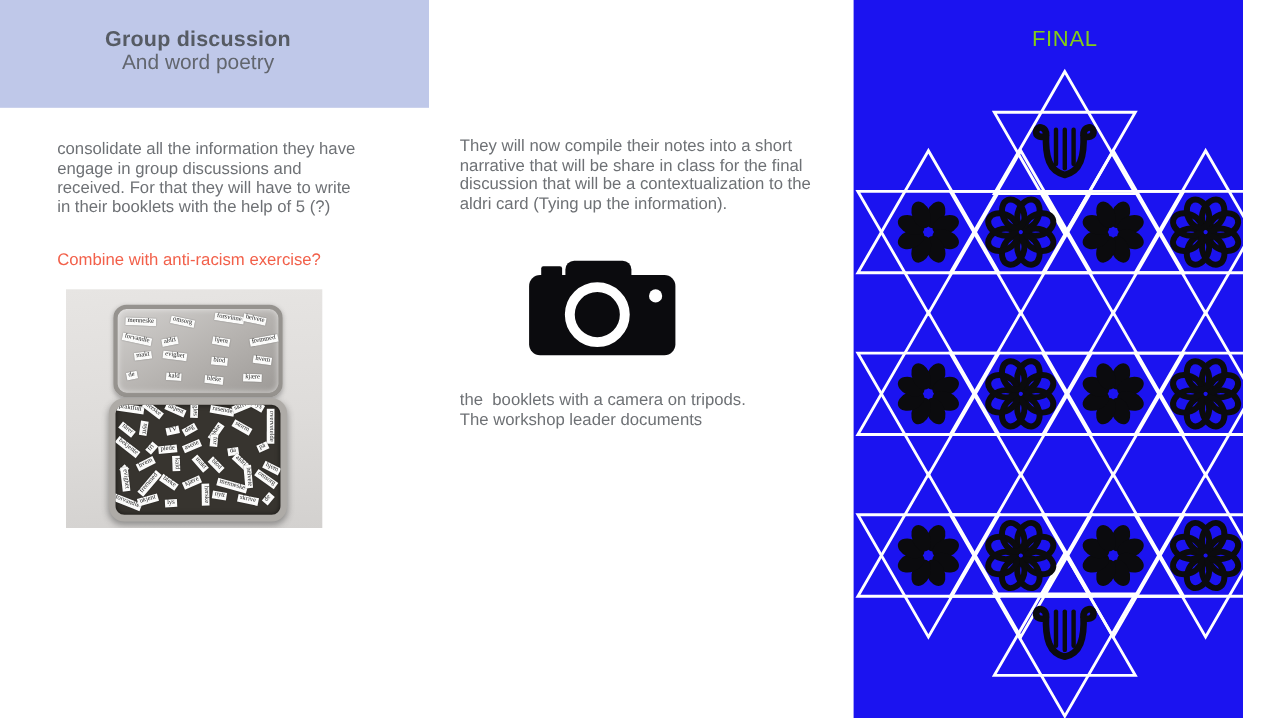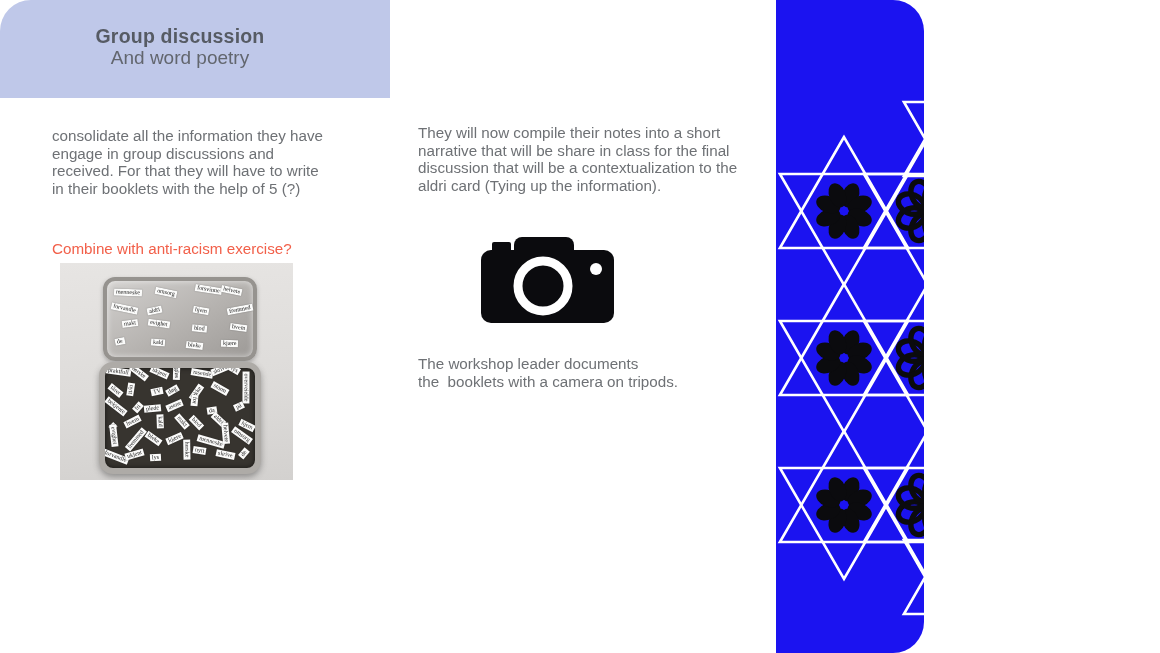--- a/index.html
+++ b/index.html
@@ -1,18 +1,18 @@
 <!DOCTYPE html>
 <html><head>
 <meta charset="utf-8">
 <style>
   html,body{margin:0;padding:0;background:#ffffff;}
   .canvas{
-    position:relative;width:924px;height:653px;overflow:hidden;
-    font-family:"Liberation Sans","DejaVu Sans",sans-serif;background:#ffffff;border-radius:31px;
+    position:relative;width:1130px;height:653px;overflow:hidden;
+    font-family:"Liberation Sans","DejaVu Sans",sans-serif;background:#ffffff;
   }
   
   .hdr{position:absolute;top:0;height:98px;background:#bfc8e9;}
   .hdr-left{left:0;width:390px;}
   .hdr-mid{left:394px;width:382px;}
   .hdr-title{
     position:absolute;left:0;right:30px;top:25px;text-align:center;
     font-size:19.5px;font-weight:bold;color:#565b64;letter-spacing:.2px;
   }
   .hdr-sub{
@@ -50,41 +50,41 @@
     font-family:"Liberation Serif","DejaVu Serif",serif;
     font-size:6px;line-height:7px;padding:0 2px;white-space:nowrap;
     box-shadow:0 0 1px rgba(0,0,0,.55);
   }
   
   .camera{position:absolute;left:480px;top:233px;}
   
   .panel{position:absolute;left:776px;top:0;width:384px;height:653px;background:#1b13f0;}
   .panel-title{
     position:absolute;left:0;top:25px;width:100%;text-align:center;
-    color:#86efac;font-size:20px;font-weight:bold;letter-spacing:.6px;
+    color:#84cc16;font-size:20px;font-weight:normal;letter-spacing:.6px;
   }
   .pattern{position:absolute;left:0;top:0;}
 </style>
 </head>
 <body>
 
 <div class="canvas">
 
   <div class="hdr hdr-left">
     <div class="hdr-title">Group discussion</div>
     <div class="hdr-sub">And word poetry</div>
   </div>
 
   <div class="para" style="left:52px;top:127px;">
     <div>consolidate all the information they have</div>
     <div>engage in group discussions and</div>
     <div>received. For that they will have to write</div>
     <div>in their booklets with the help of 5 (?)</div>
   </div>
-  <div class="note" style="left:52px;top:240px;">Combine with anti-racism exercise?</div>
+  <div class="note" style="left:52px;top:228px;">Combine with anti-racism exercise?</div>
 
   <div class="photo">
     <div class="tin-lid" id="tin-lid">
         <span class="slip" style="left: 7.18971px; top: 8.25375px; transform: rotate(2.3deg);">menneske</span>
         <span class="slip" style="left: 48.4106px; top: 8.17522px; transform: rotate(11.7deg);">omsorg</span>
         <span class="slip" style="left: 87.8146px; top: 5.44736px; transform: rotate(8.9deg);">forsvinne</span>
         <span class="slip" style="left: 113.935px; top: 6.16013px; transform: rotate(11.9deg);">helvete</span>
         <span class="slip" style="left: 3.82648px; top: 24.3044px; transform: rotate(11.8deg);">forvandle</span>
         <span class="slip" style="left: 40.0079px; top: 26.0421px; transform: rotate(-11.3deg);">aldri</span>
         <span class="slip" style="left: 86.3341px; top: 26.4473px; transform: rotate(10.2deg);">hjem</span>
@@ -153,22 +153,22 @@
 
   <svg class="camera" width="135" height="94" viewBox="0 0 135 94">
     <rect x="12" y="9" width="19" height="12" rx="2" fill="#0b0b0e"></rect>
     <rect x="34" y="4" width="60" height="22" rx="8" fill="#0b0b0e"></rect>
     <rect x="1" y="17" width="133" height="73" rx="10" fill="#0b0b0e"></rect>
     <circle cx="63" cy="53" r="25" fill="none" stroke="#ffffff" stroke-width="9"></circle>
     <circle cx="116" cy="36" r="6" fill="#ffffff"></circle>
   </svg>
 
   <div class="caption" style="left:418px;top:355px;">
+    <div>the  booklets with a camera on tripods.</div>
     <div>The workshop leader documents</div>
-    <div>the  booklets with a camera on tripods.</div>
   </div>
 
   <div class="panel">
     <svg class="pattern" id="star-pattern" width="384" height="653" viewBox="0 0 384 653">
         <polygon points="192,65 127.91412011995153,176 256.0858798800485,176" fill="none" stroke="#ffffff" stroke-width="2.6"></polygon>
         <polygon points="127.91412011995153,102 256.0858798800485,102 192,213" fill="none" stroke="#ffffff" stroke-width="2.6"></polygon>
         <polygon points="68,137 3.9141201199515336,248 132.08587988004848,248" fill="none" stroke="#ffffff" stroke-width="2.6"></polygon>
         <polygon points="3.9141201199515336,174 132.08587988004848,174 68,285" fill="none" stroke="#ffffff" stroke-width="2.6"></polygon>
         <polygon points="152,137 87.91412011995153,248 216.08587988004848,248" fill="none" stroke="#ffffff" stroke-width="2.6"></polygon>
         <polygon points="87.91412011995153,174 216.08587988004848,174 152,285" fill="none" stroke="#ffffff" stroke-width="2.6"></polygon>

